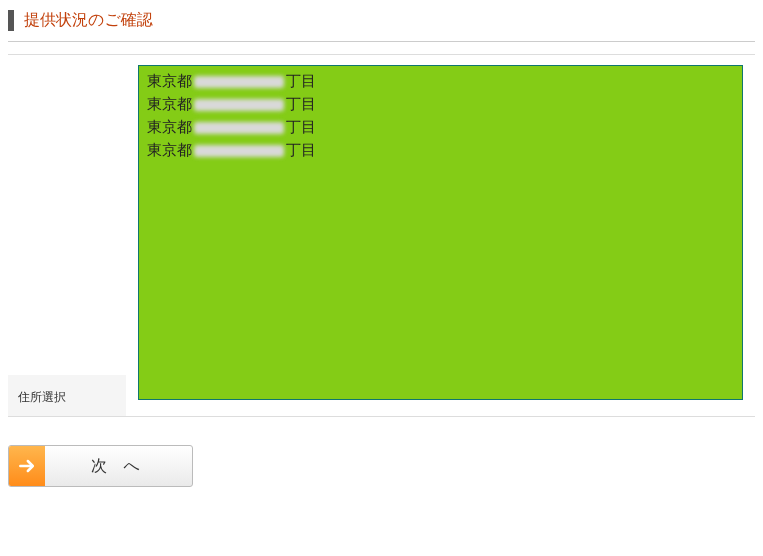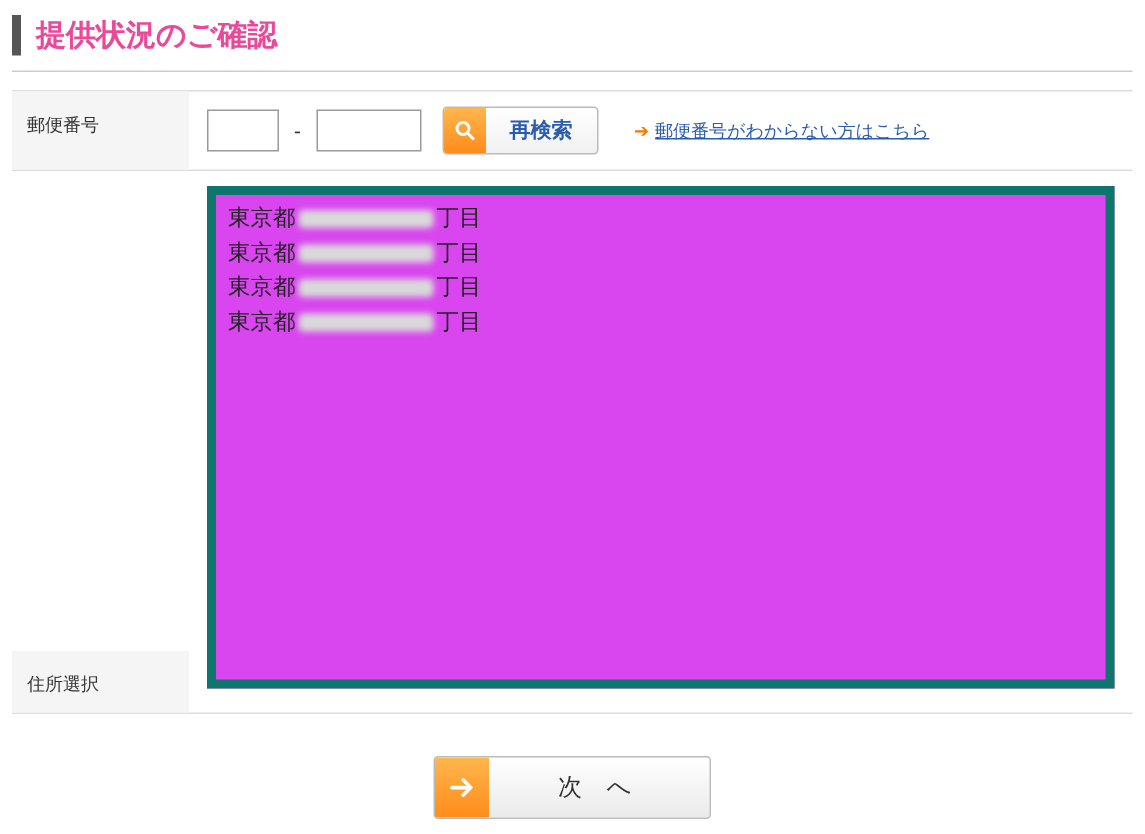--- a/index.html
+++ b/index.html
@@ -10,23 +10,23 @@
     width: 763px;
     font-size: 13px;
     color: #333;
   }
   .page-title-wrap {
     border-left: 6px solid #555;
     padding-left: 10px;
     margin-bottom: 10px;
   }
   .page-title {
-    font-size: 20px;
-    font-weight: bold;
-    color: #ec4899;
+    font-size: 16px;
+    font-weight: normal;
+    color: #c2410c;
   }
   .title-underline {
     border-bottom: 1px solid #ccc;
     margin-bottom: 12px;
   }
   .form-table {
     width: 100%;
     border-top: 1px solid #ddd;
     border-bottom: 1px solid #ddd;
   }
@@ -101,25 +101,25 @@
   .help-link {
     color: #2a5db0;
     text-decoration: underline;
     font-size: 12px;
     cursor: pointer;
   }
   .address-row .form-content {
     padding: 10px 12px 16px 12px;
   }
   .address-listbox {
-    border: 6px solid #0f766e;
+    border: 1px solid #0f766e;
     width: 100%;
     height: 335px;
     overflow-y: scroll;
-    background: #d946ef;
+    background: #84cc16;
     padding: 4px 8px;
   }
   .address-item {
     font-size: 15px;
     color: #222;
     padding: 2px 0;
     cursor: pointer;
     white-space: nowrap;
   }
   .address-item .blur {
@@ -127,21 +127,20 @@
     width: 90px;
     height: 12px;
     background: #d9d9d9;
     border-radius: 3px;
     filter: blur(2px);
     vertical-align: middle;
     margin: 0 2px;
   }
   .next-btn-wrap {
     display: flex;
-    justify-content: center;
     margin-top: 28px;
   }
   .next-btn {
     display: flex;
     align-items: center;
     height: 42px;
     border: 1px solid #bbb;
     border-radius: 3px;
     background: linear-gradient(#fff, #eaeaea);
     cursor: pointer;
@@ -167,41 +166,20 @@
 </head>
 <body>
 
 <div class="page-title-wrap">
   <h1 class="page-title">提供状況のご確認</h1>
 </div>
 <div class="title-underline"></div>
 
 <div class="form-table">
 
-  <div class="form-row postal-row">
-    <div class="form-label">郵便番号</div>
-    <div class="form-content">
-      <input type="text" class="postal-input short" value="" style="">
-      <span class="postal-dash">-</span>
-      <input type="text" class="postal-input long" value="" style="">
-      <button class="search-btn">
-        <span class="icon-part">
-          <svg class="mag-svg" viewBox="0 0 24 24" fill="none" stroke="#fff" stroke-width="3">
-            <circle cx="10" cy="10" r="6"></circle>
-            <line x1="15" y1="15" x2="21" y2="21"></line>
-          </svg>
-        </span>
-        <span class="label-part">再検索</span>
-      </button>
-      <span class="help-link-wrap">
-        <span class="help-arrow">➔</span>
-        <a class="help-link">郵便番号がわからない方はこちら</a>
-      </span>
-    </div>
-  </div>
 
   <div class="form-row address-row">
     <div class="form-label">住所選択</div>
     <div class="form-content">
       <div class="address-listbox" id="address-listbox">
           <div class="address-item"><span>東京都</span><span class="blur"></span><span>丁目</span></div>
           <div class="address-item"><span>東京都</span><span class="blur"></span><span>丁目</span></div>
           <div class="address-item"><span>東京都</span><span class="blur"></span><span>丁目</span></div>
           <div class="address-item"><span>東京都</span><span class="blur"></span><span>丁目</span></div>
         </div>

